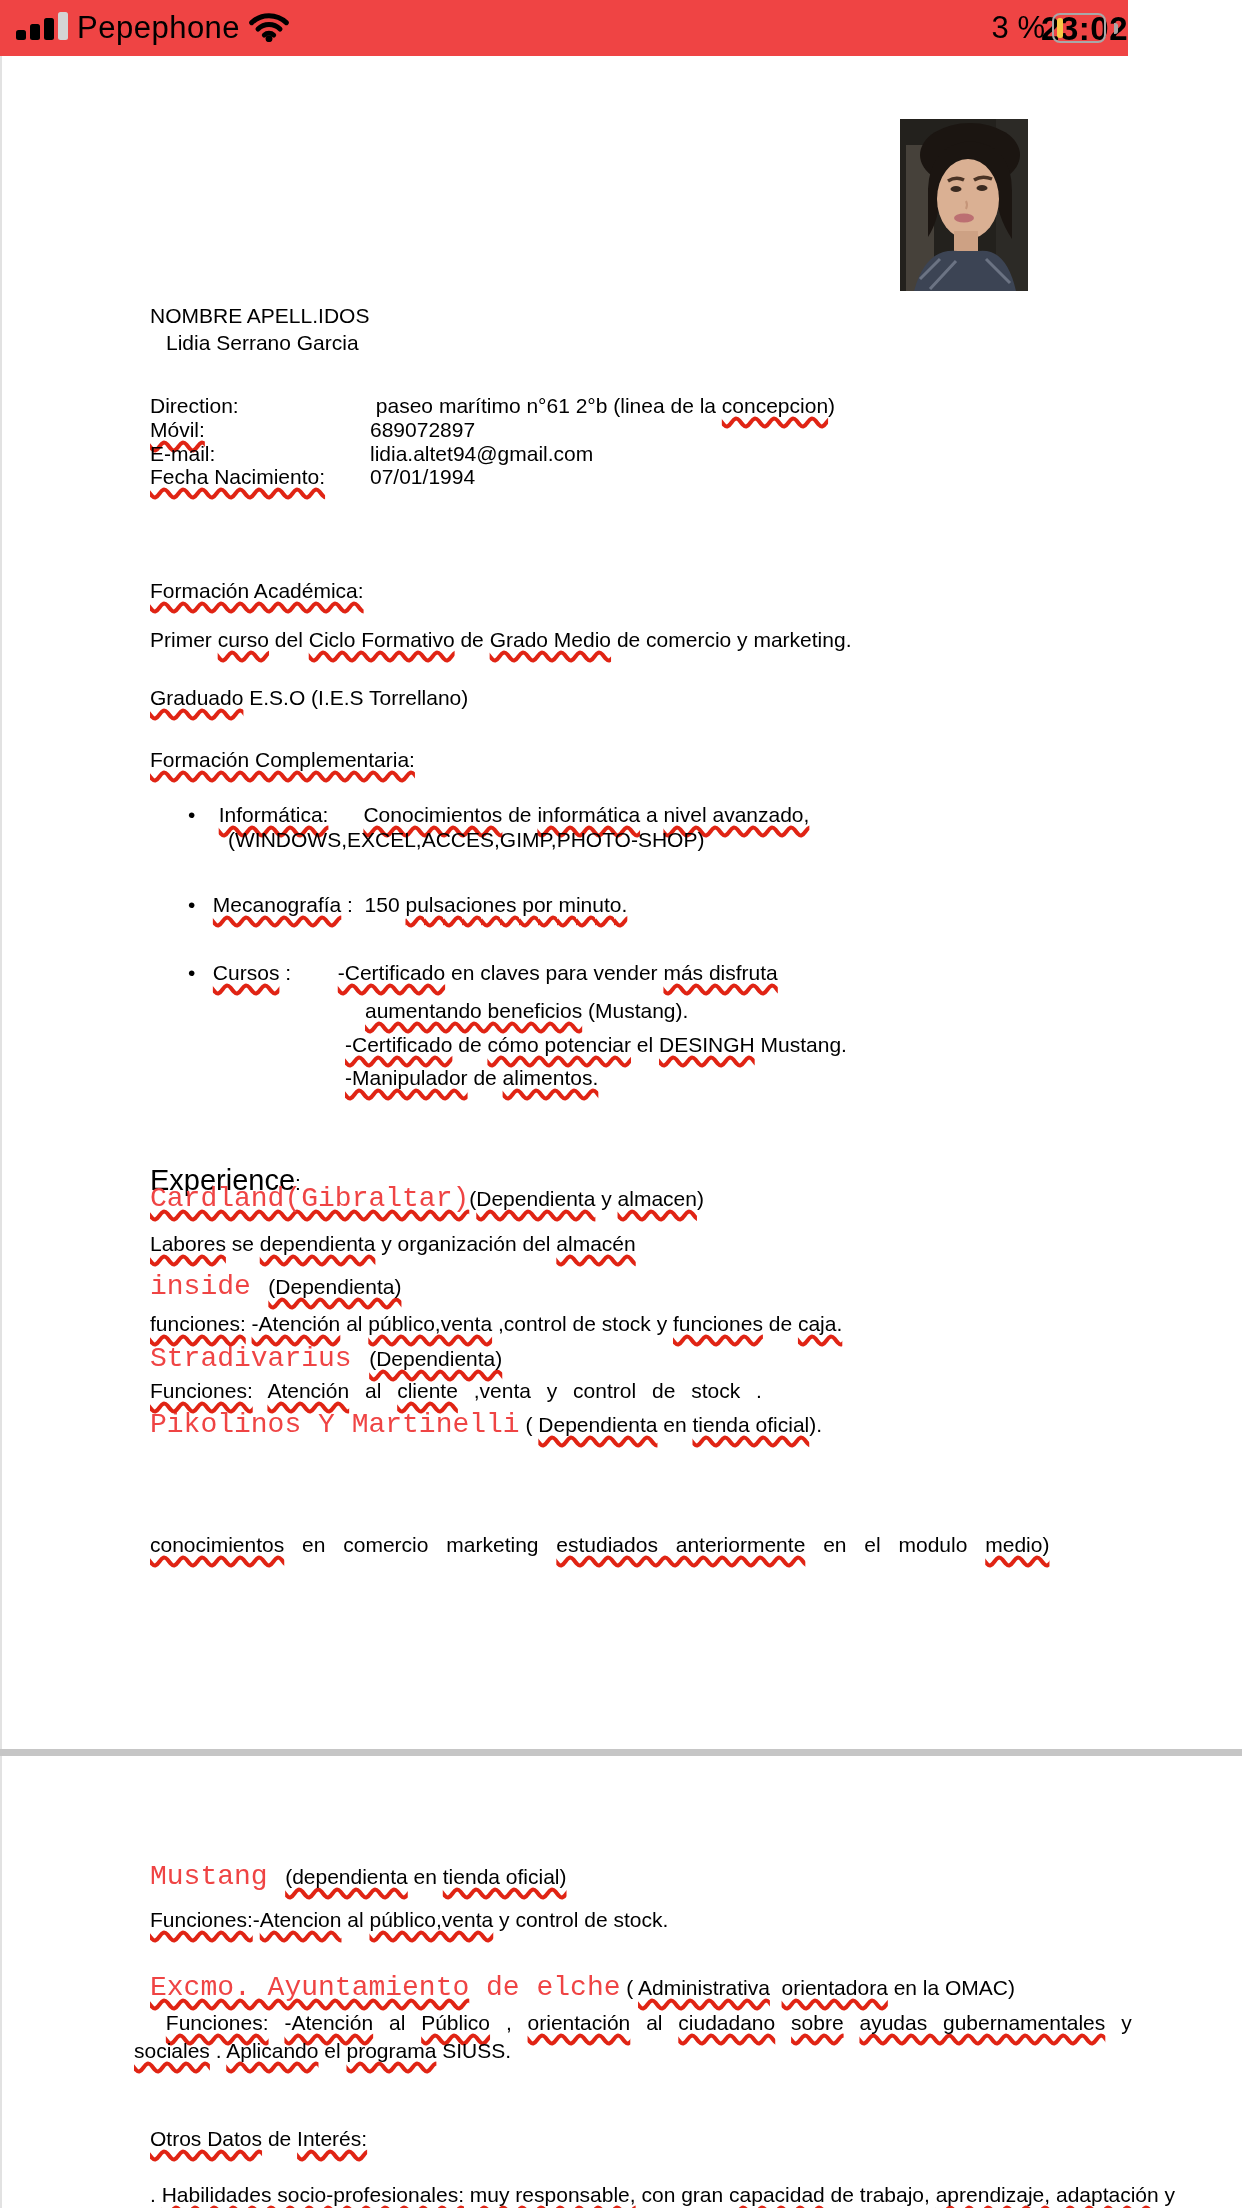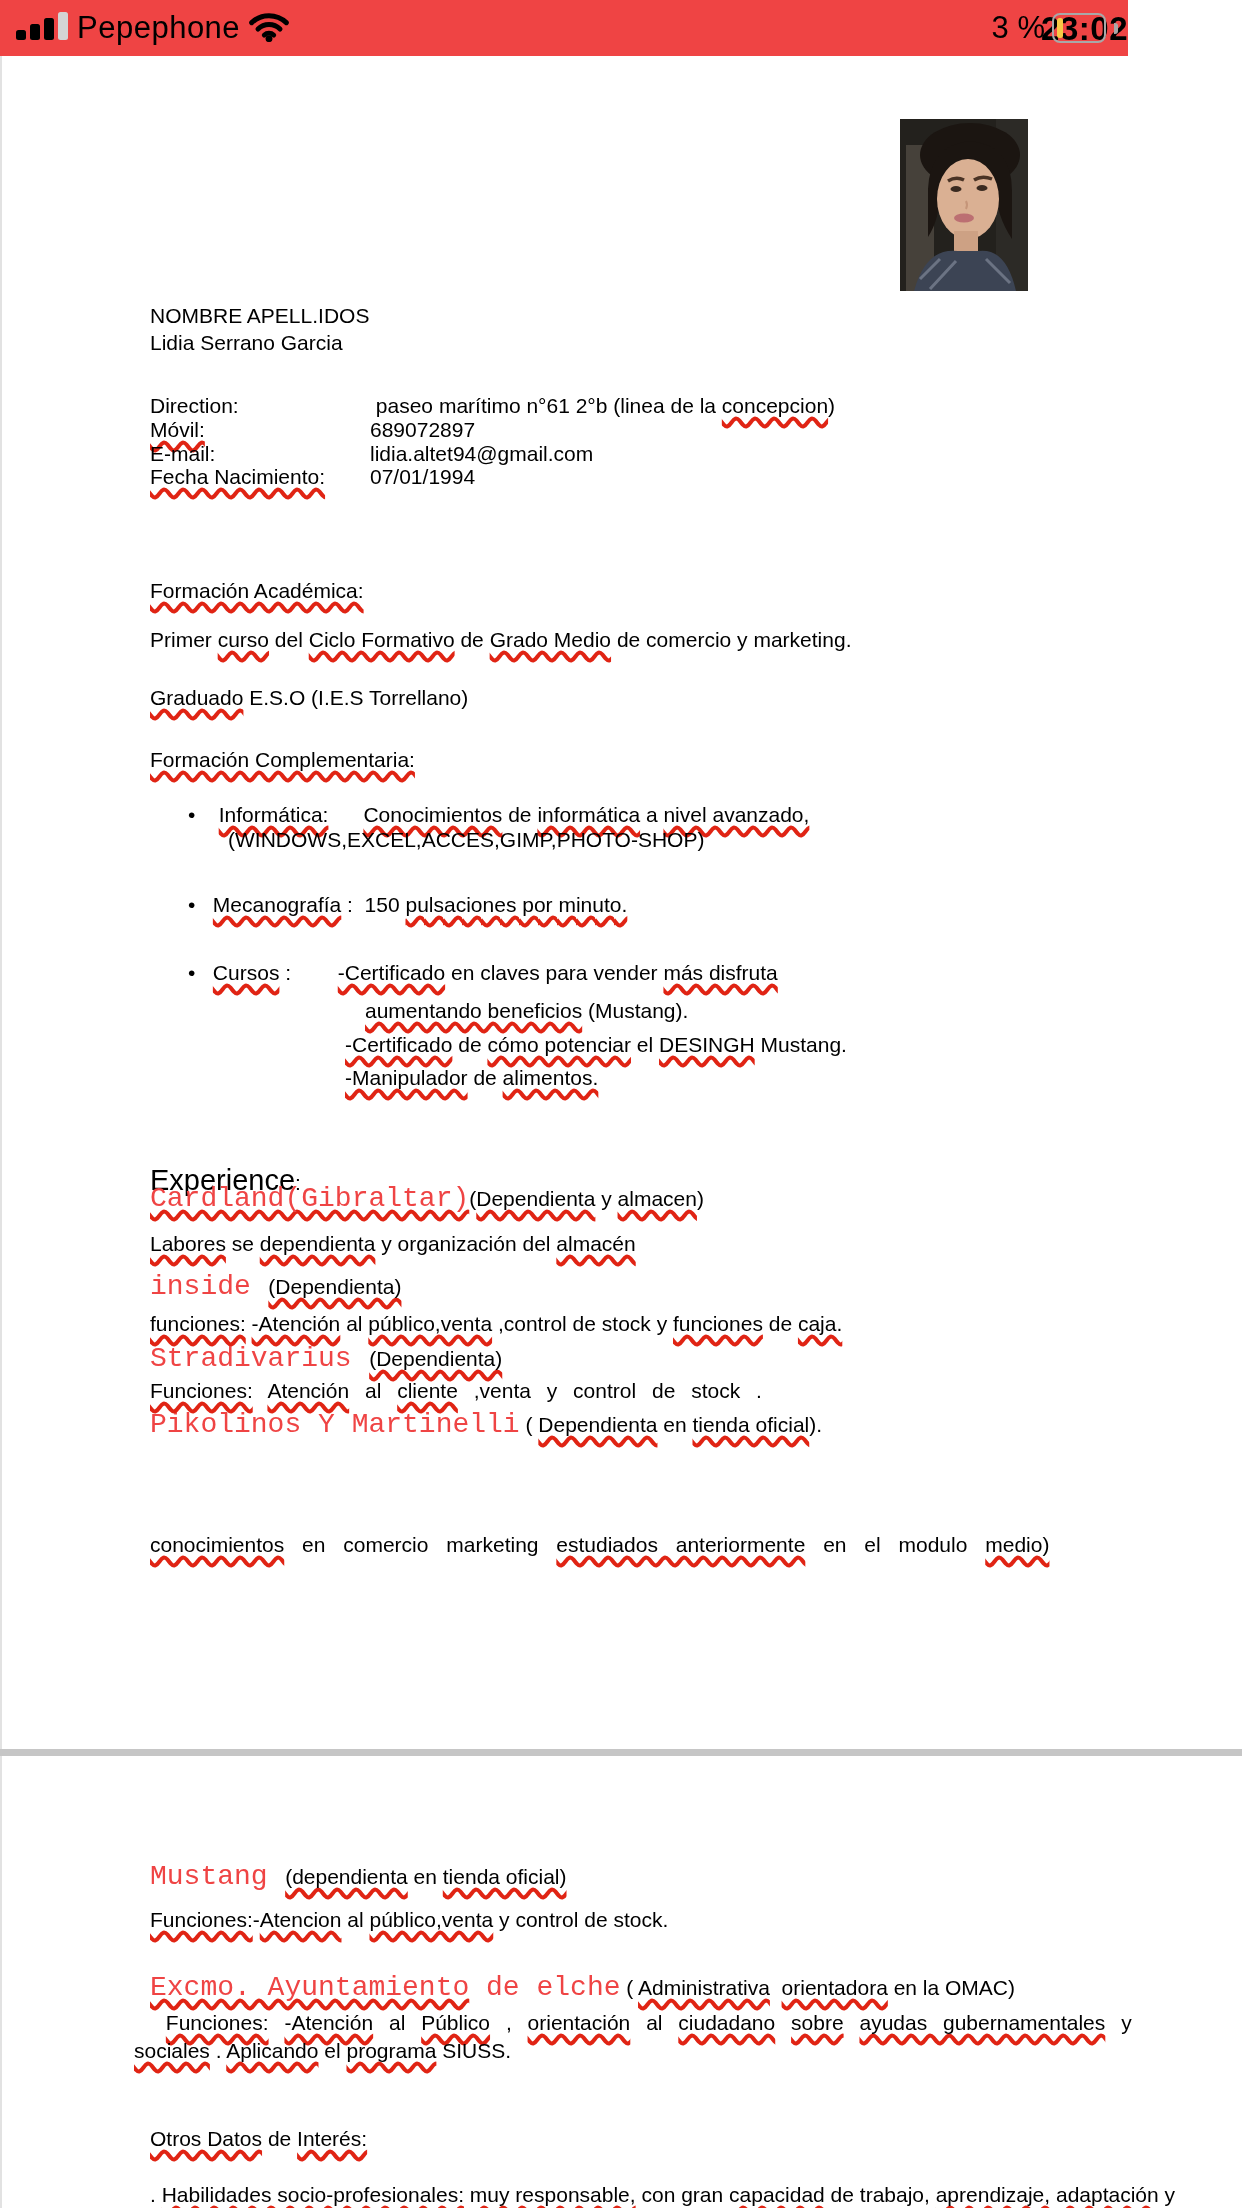--- a/index.html
+++ b/index.html
@@ -88,21 +88,21 @@
       <path d="M20 160 L40 140 M30 170 L56 142 M86 140 L110 164" stroke="#9aa2b2" stroke-width="3" opacity="0.5"></path>
       <path d="M48 62 Q56 57 64 61" stroke="#4a3325" stroke-width="3.5" fill="none"></path>
       <path d="M74 61 Q82 56 92 60" stroke="#4a3325" stroke-width="3.5" fill="none"></path>
       <ellipse cx="56" cy="70" rx="5.5" ry="3" fill="#3a2a20"></ellipse>
       <ellipse cx="82" cy="69" rx="5.5" ry="3" fill="#3a2a20"></ellipse>
       <path d="M66 82 Q68 86 66 90" stroke="#c59579" stroke-width="2" fill="none"></path>
       <ellipse cx="64" cy="99" rx="10" ry="4.5" fill="#bc6f72"></ellipse>
     </svg>
   </div>
 <div class="line" style="top: 303px; left: 150px;"><span>NOMBRE APELL.IDOS</span></div>
-    <div class="line" style="top: 330px; left: 150px; text-align: center;"><span>Lidia Serrano Garcia</span></div>
+    <div class="line" style="top: 330px; left: 166px; text-align: center;"><span>Lidia Serrano Garcia</span></div>
     <div class="line" style="top: 393px; left: 150px;"><span>Direction:</span></div>
     <div class="line" style="top: 393px; left: 370px;"><span> paseo marítimo n°61 2°b (linea de la </span><span class="sq">concepcion</span><span>)</span></div>
     <div class="line" style="top: 417px; left: 150px;"><span class="sq">Móvil:</span></div>
     <div class="line" style="top: 417px; left: 370px;"><span>689072897</span></div>
     <div class="line" style="top: 441px; left: 150px;"><span>E-mail:</span></div>
     <div class="line" style="top: 441px; left: 370px;"><span>lidia.altet94@gmail.com</span></div>
     <div class="line" style="top: 464px; left: 150px;"><span class="sq">Fecha Nacimiento:</span></div>
     <div class="line" style="top: 464px; left: 370px;"><span>07/01/1994</span></div>
     <div class="line" style="top: 578px; left: 150px;"><span class="sq">Formación Académica:</span></div>
     <div class="line" style="top: 627px; left: 150px;"><span>Primer </span><span class="sq">curso</span><span> del </span><span class="sq">Ciclo Formativo</span><span> de </span><span class="sq">Grado Medio</span><span> de comercio y marketing.</span></div>

